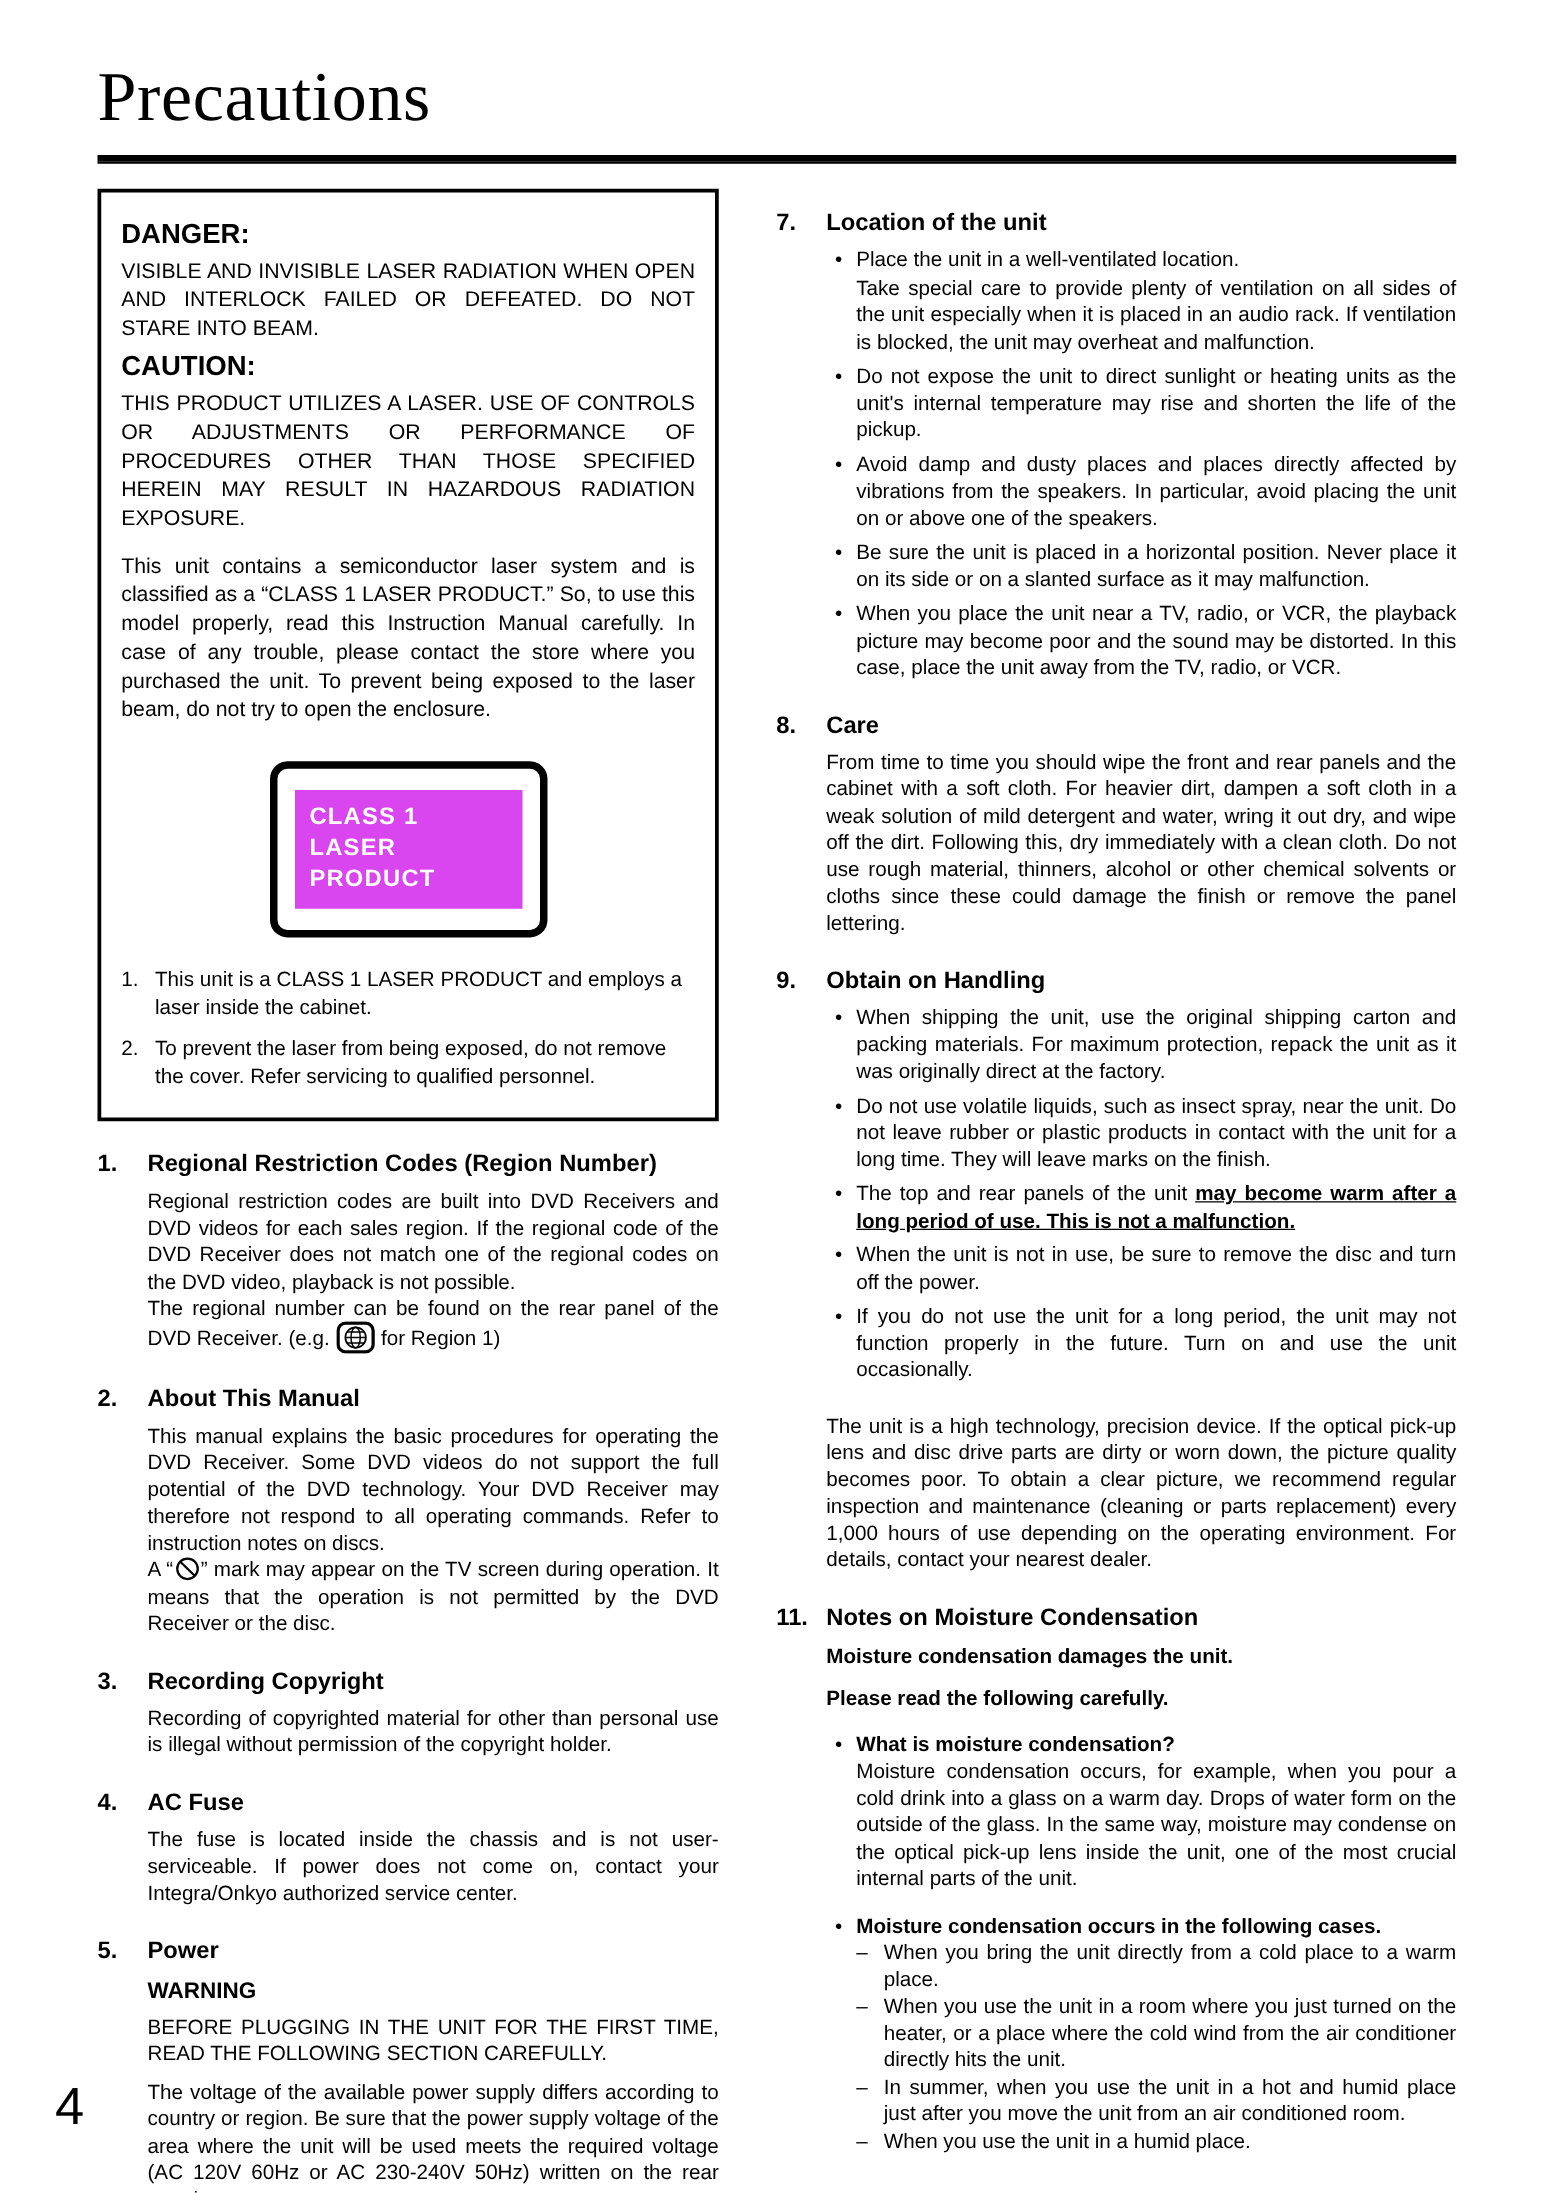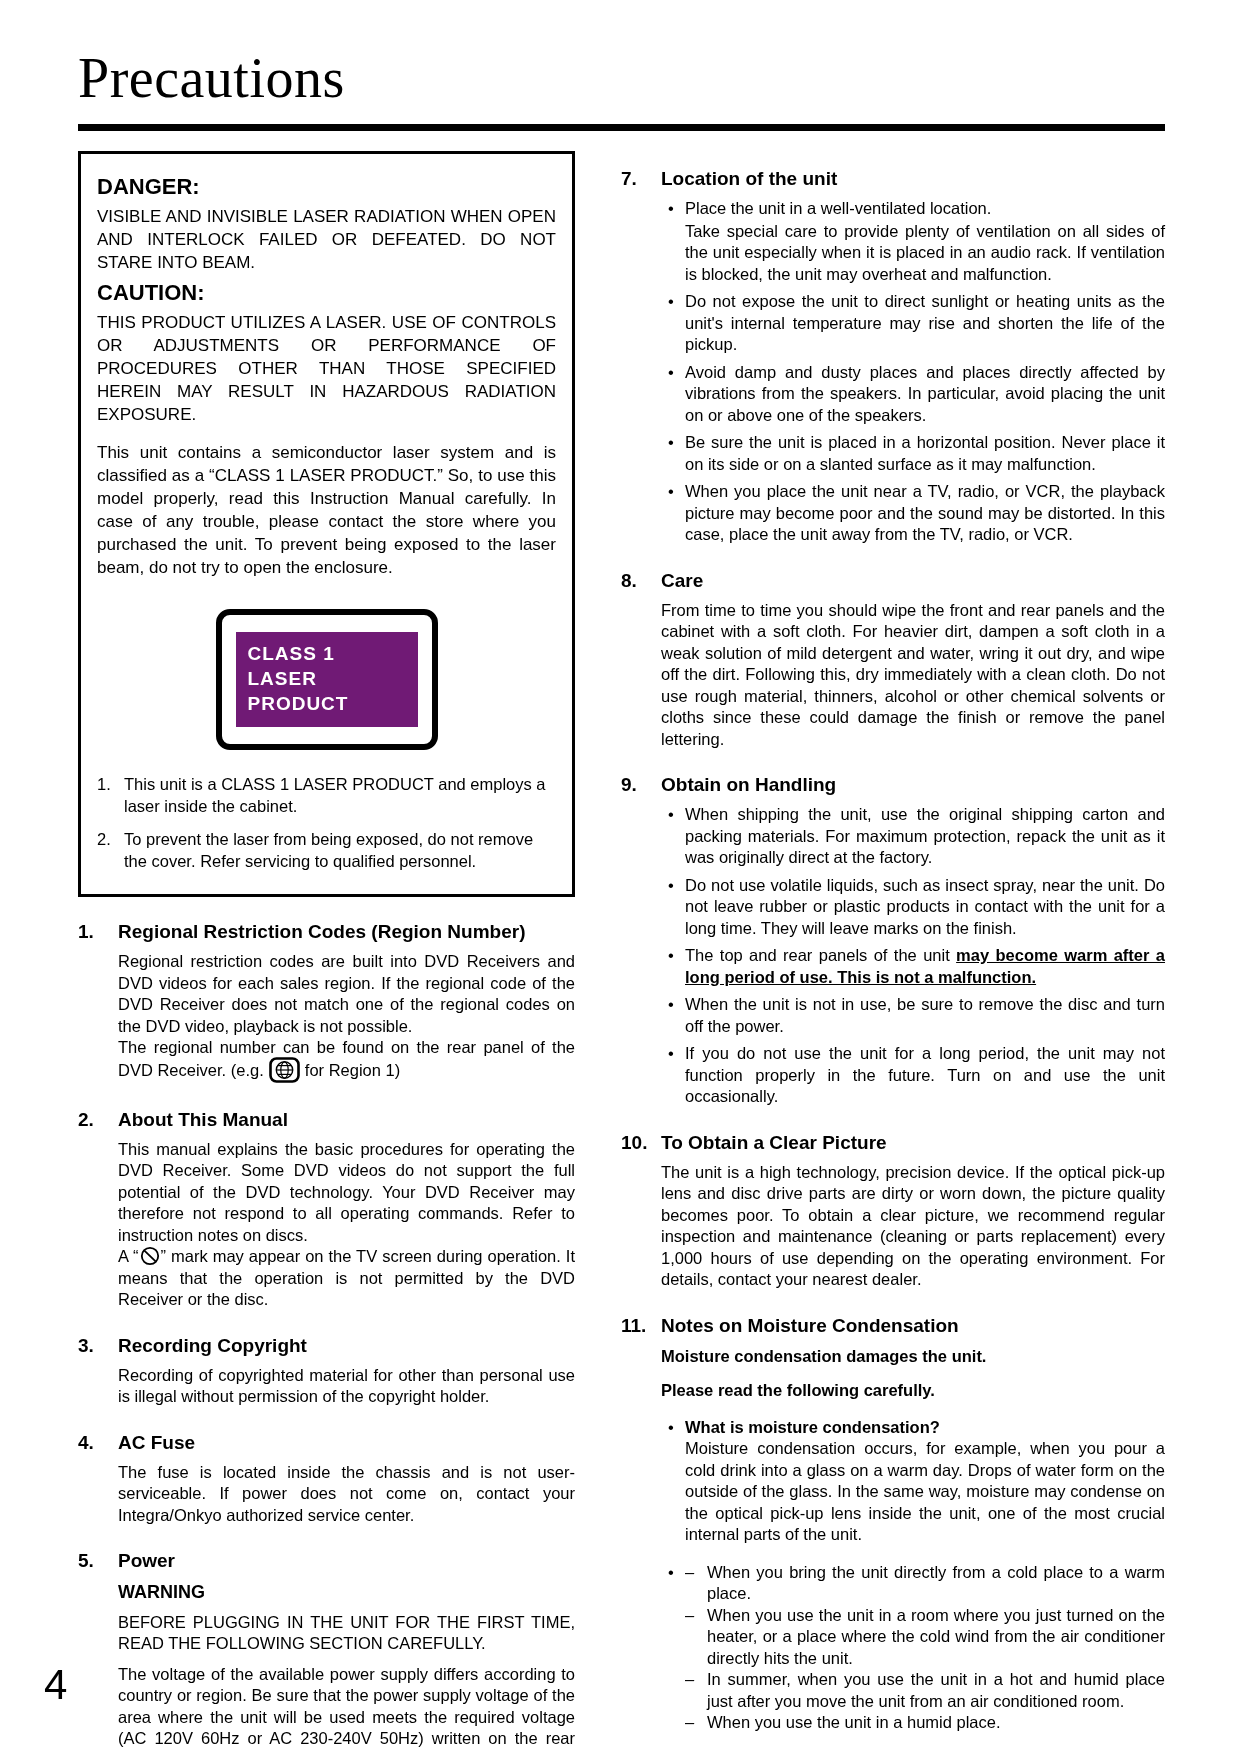--- a/index.html
+++ b/index.html
@@ -41,21 +41,21 @@
   .box-p2 { margin-top: 15px; }
   .laser-label-outer {
     width: 222px;
     margin: 30px auto 24px auto;
     border: 6px solid #000;
     border-radius: 14px;
     padding: 17px 14px;
     background: #fff;
   }
   .laser-label-inner {
-    background: #701a75;
+    background: #d946ef;
     color: #fff;
     font-weight: bold;
     font-size: 19px;
     line-height: 25px;
     letter-spacing: 1px;
     padding: 9px 12px 11px 12px;
   }
   .box-item { display: flex; margin-top: 12px; font-size: 16.5px; line-height: 21.5px; }
   .box-item-num { width: 27px; flex: none; }
   .box-item-t { flex: 1; }
@@ -266,24 +266,20 @@
             <span class="bul-t">When the unit is not in use, be sure to remove the disc and turn off the power.</span>
           </div>
           <div class="bul">
             <span class="bul-m">•</span>
             <span class="bul-t">If you do not use the unit for a long period, the unit may not function properly in the future. Turn on and use the unit occasionally.</span>
           </div>
         </div>
       </div>
 
       <div class="sec">
-        <div class="sec-h">
-          <span class="sec-num">10.</span>
-          <span class="sec-title">To Obtain a Clear Picture</span>
-        </div>
         <div class="sec-body">
           <p class="jp">The unit is a high technology, precision device. If the optical pick-up lens and disc drive parts are dirty or worn down, the picture quality becomes poor. To obtain a clear picture, we recommend regular inspection and maintenance (cleaning or parts replacement) every 1,000 hours of use depending on the operating environment. For details, contact your nearest dealer.</p>
         </div>
       </div>
 
       <div class="sec">
         <div class="sec-h">
           <span class="sec-num">11.</span>
           <span class="sec-title">Notes on Moisture Condensation</span>
         </div>
@@ -295,20 +291,21 @@
             <span class="bul-m">•</span>
             <span class="bul-t">
               <div class="bul-title">What is moisture condensation?</div>
               <div class="jp">Moisture condensation occurs, for example, when you pour a cold drink into a glass on a warm day. Drops of water form on the outside of the glass. In the same way, moisture may condense on the optical pick-up lens inside the unit, one of the most crucial internal parts of the unit.</div>
             </span>
           </div>
 
           <div class="bul bul-group">
             <span class="bul-m">•</span>
             <span class="bul-t">
+              <div class="bul-title">Moisture condensation occurs in the following cases.</div>
               <div class="dash">
                 <span class="dash-m">–</span>
                 <span class="dash-t">When you bring the unit directly from a cold place to a warm place.</span>
               </div>
               <div class="dash">
                 <span class="dash-m">–</span>
                 <span class="dash-t">When you use the unit in a room where you just turned on the heater, or a place where the cold wind from the air conditioner directly hits the unit.</span>
               </div>
               <div class="dash">
                 <span class="dash-m">–</span>

